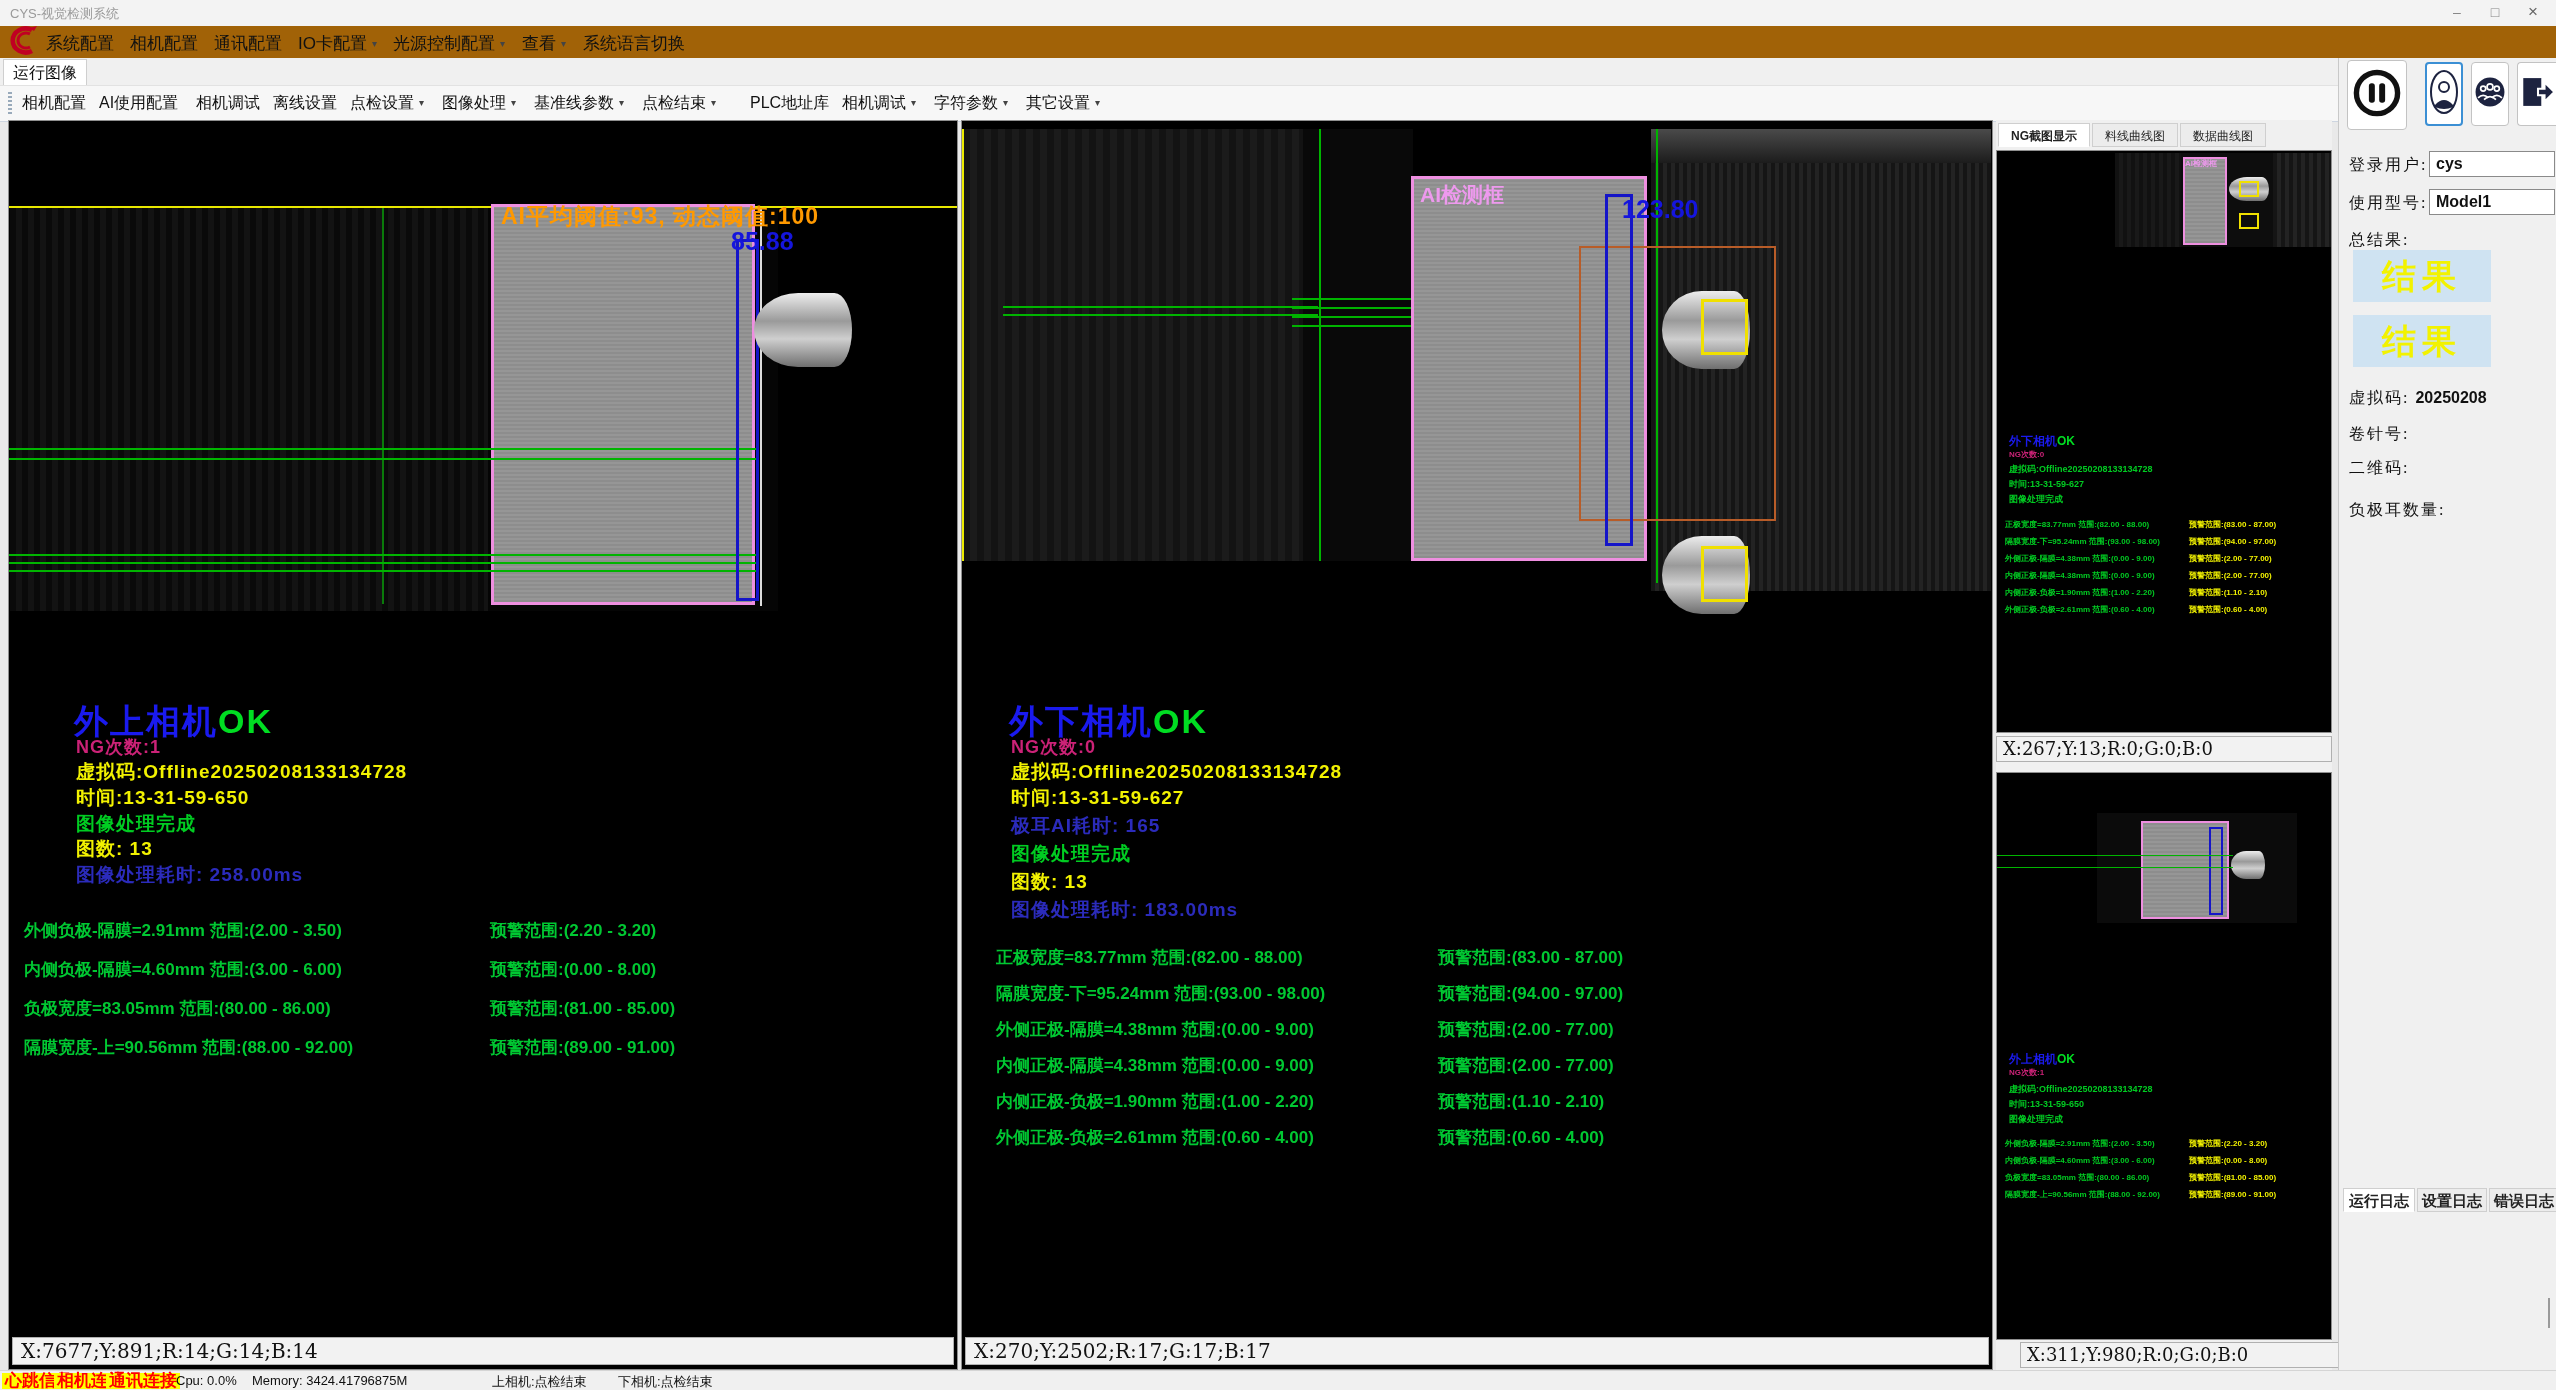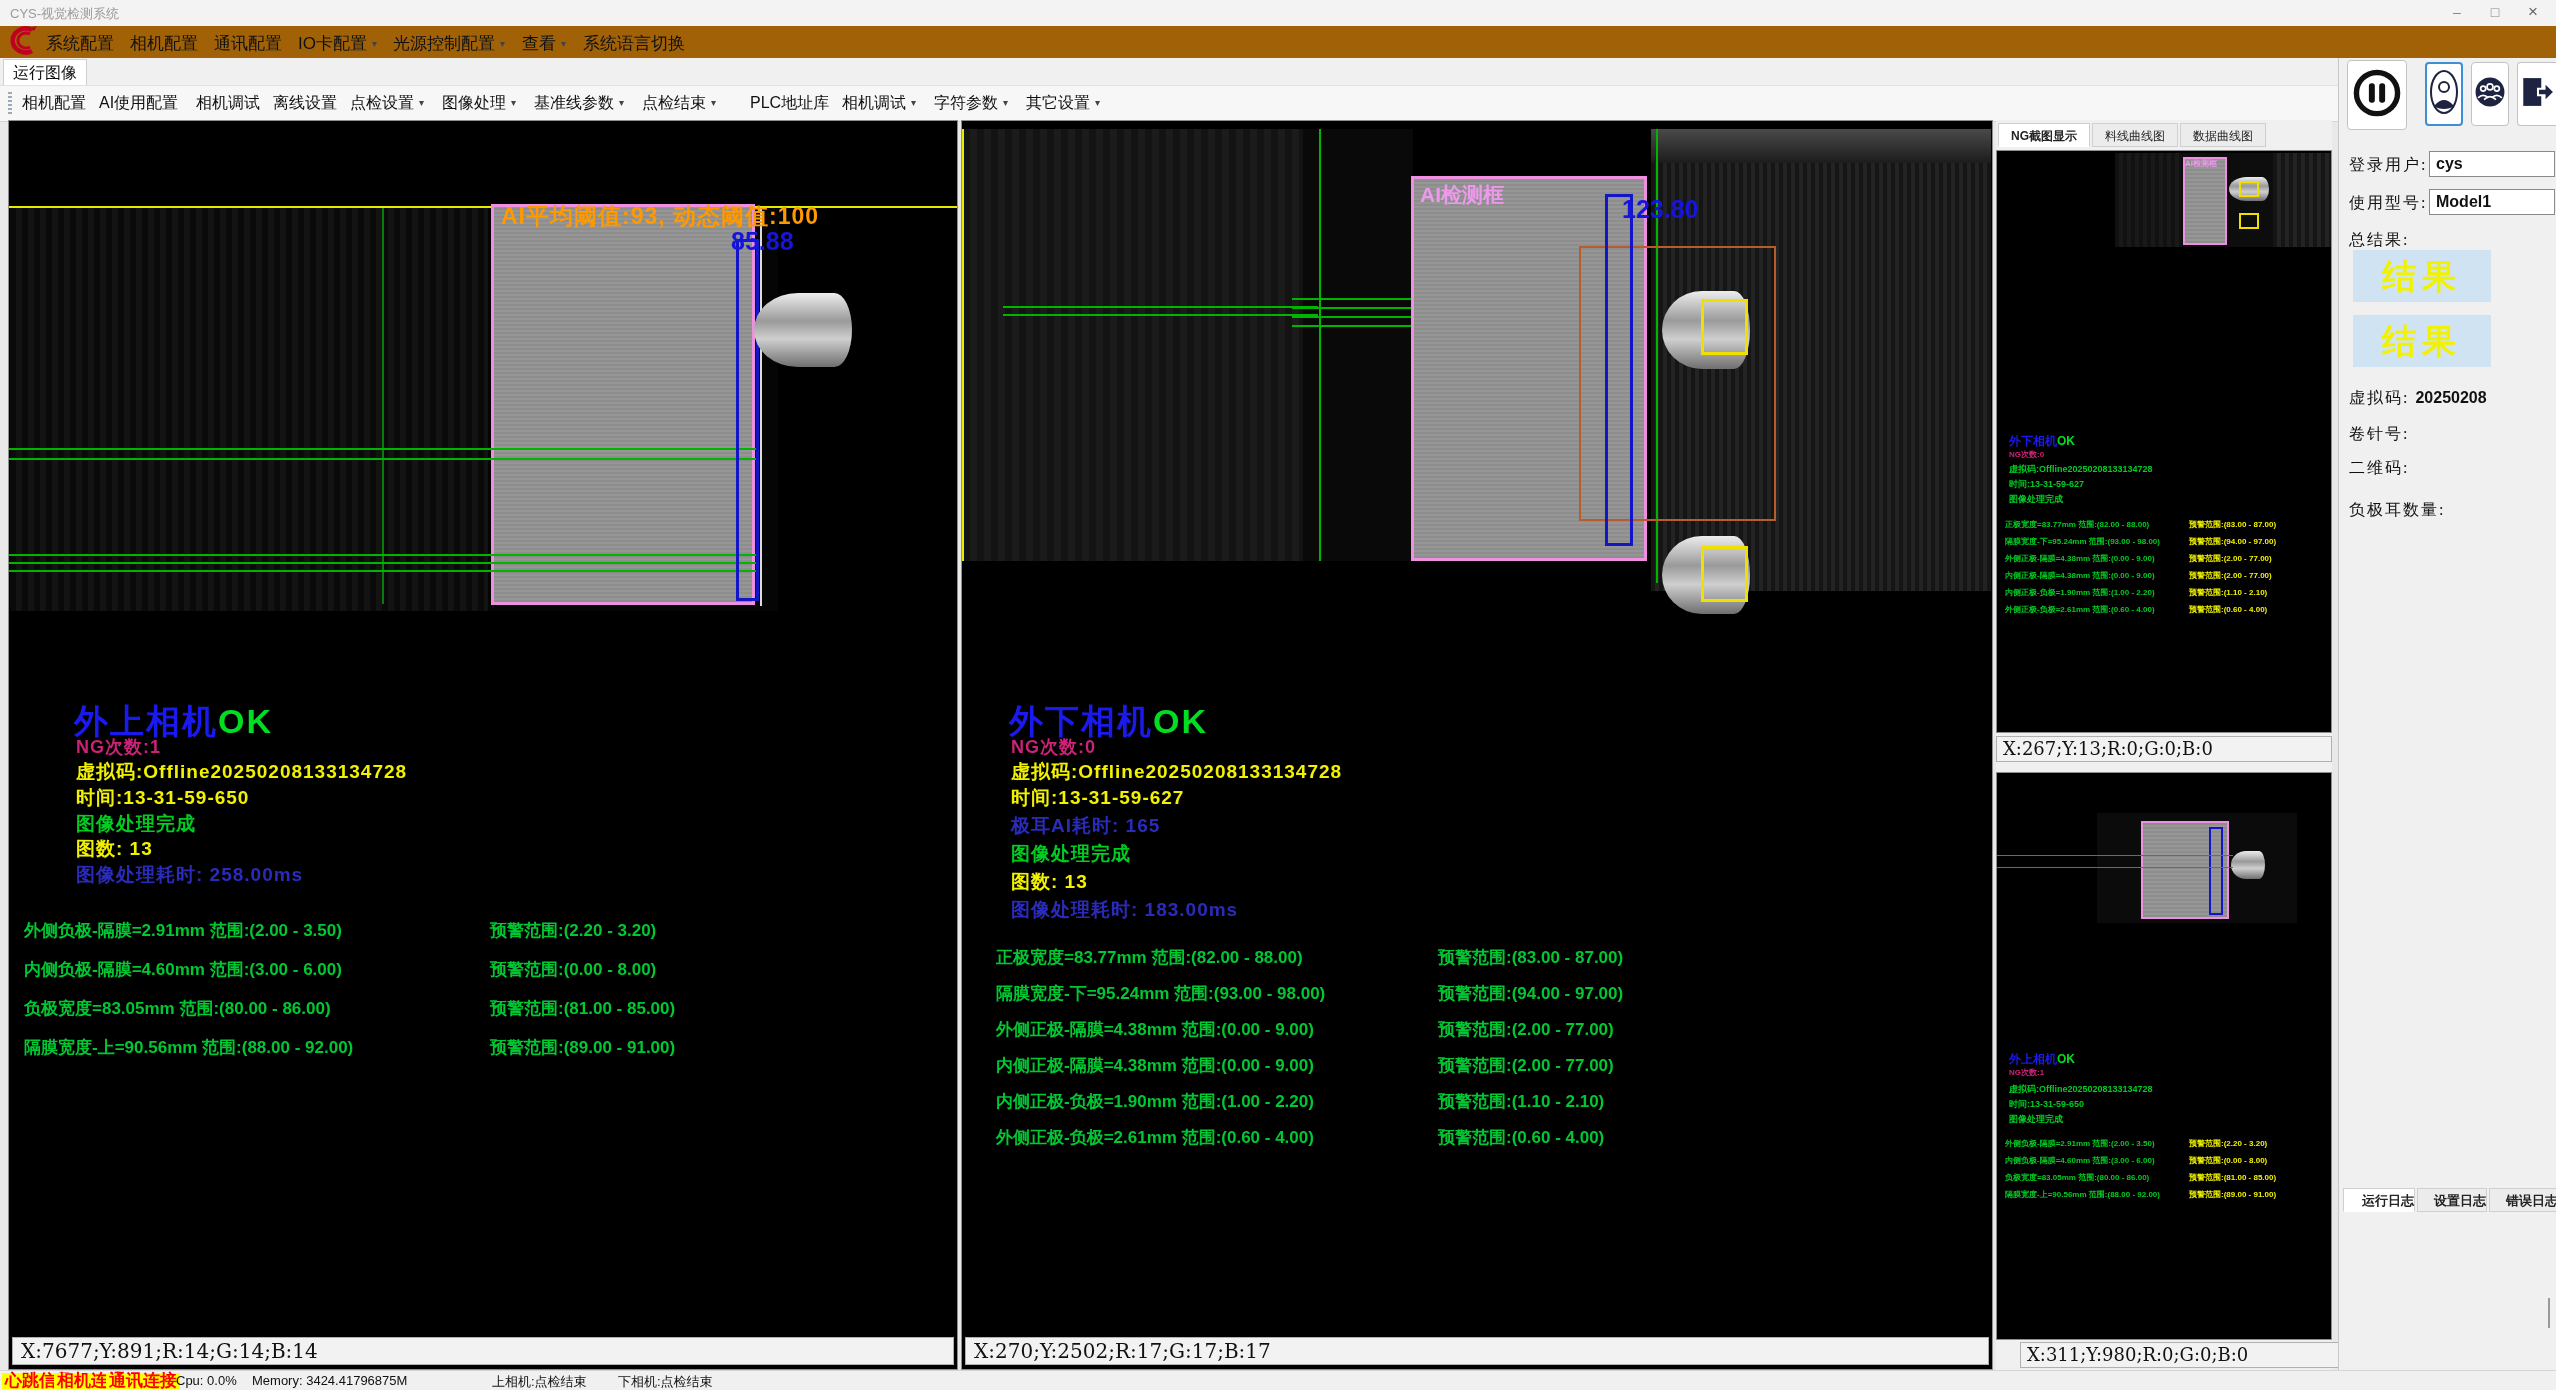--- a/index.html
+++ b/index.html
@@ -85,21 +85,21 @@
     display:flex;align-items:center;justify-content:center;}
   .tool-btn.selected{border:2px solid #3b8fd4;}
   .kai{font-family:"Liberation Serif",serif;letter-spacing:2px;}
   .info-label{position:absolute;font-size:16px;color:#111;white-space:nowrap;}
   .info-input{position:absolute;left:90px;width:126px;height:26px;background:#fff;border:1px solid #8a8a8a;box-sizing:border-box;
     font-size:16px;font-weight:700;color:#111;line-height:24px;padding-left:6px;}
   .result-box{position:absolute;left:14px;width:138px;height:52px;background:#cfe3f2;
     color:#f2f200;font-size:34px;font-weight:700;text-align:center;line-height:52px;letter-spacing:6px;}
   .info-value{font-weight:700;letter-spacing:0;margin-left:6px;font-family:"Liberation Sans",sans-serif;}
   
-  .log-tab{position:absolute;height:24px;font-size:13px;font-weight:700;color:#222;text-align:right;line-height:24px;
+  .log-tab{position:absolute;height:24px;font-size:15px;font-weight:700;color:#222;text-align:center;line-height:24px;
     background:#ececec;border:1px solid #cfcfcf;box-sizing:border-box;}
   .log-tab.active{background:#fff;border-bottom:1px solid #fff;}
   .log-body{position:absolute;left:4px;top:1154px;width:210px;height:158px;background:#fff;border:1px solid #b9b9b9;box-sizing:border-box;
     font-size:15px;font-weight:600;color:#111;line-height:21px;padding:4px 14px 4px 6px;overflow:hidden;}
   .log-scroll{position:absolute;right:7px;top:1240px;width:2px;height:30px;background:#9a9a9a;}
   
   .appbar{position:absolute;left:0;top:1370px;width:2556px;height:20px;background:#f0f0f0;border-top:1px solid #d5d5d5;font-size:13px;}
   .badge{position:absolute;top:2px;height:16px;background:#ffff00;color:#ff0000;font-size:17px;font-weight:600;line-height:16px;padding:0 3px;}
   .abar-text{position:absolute;top:2px;color:#111;white-space:nowrap;}
   .cam-img{position:absolute;}

